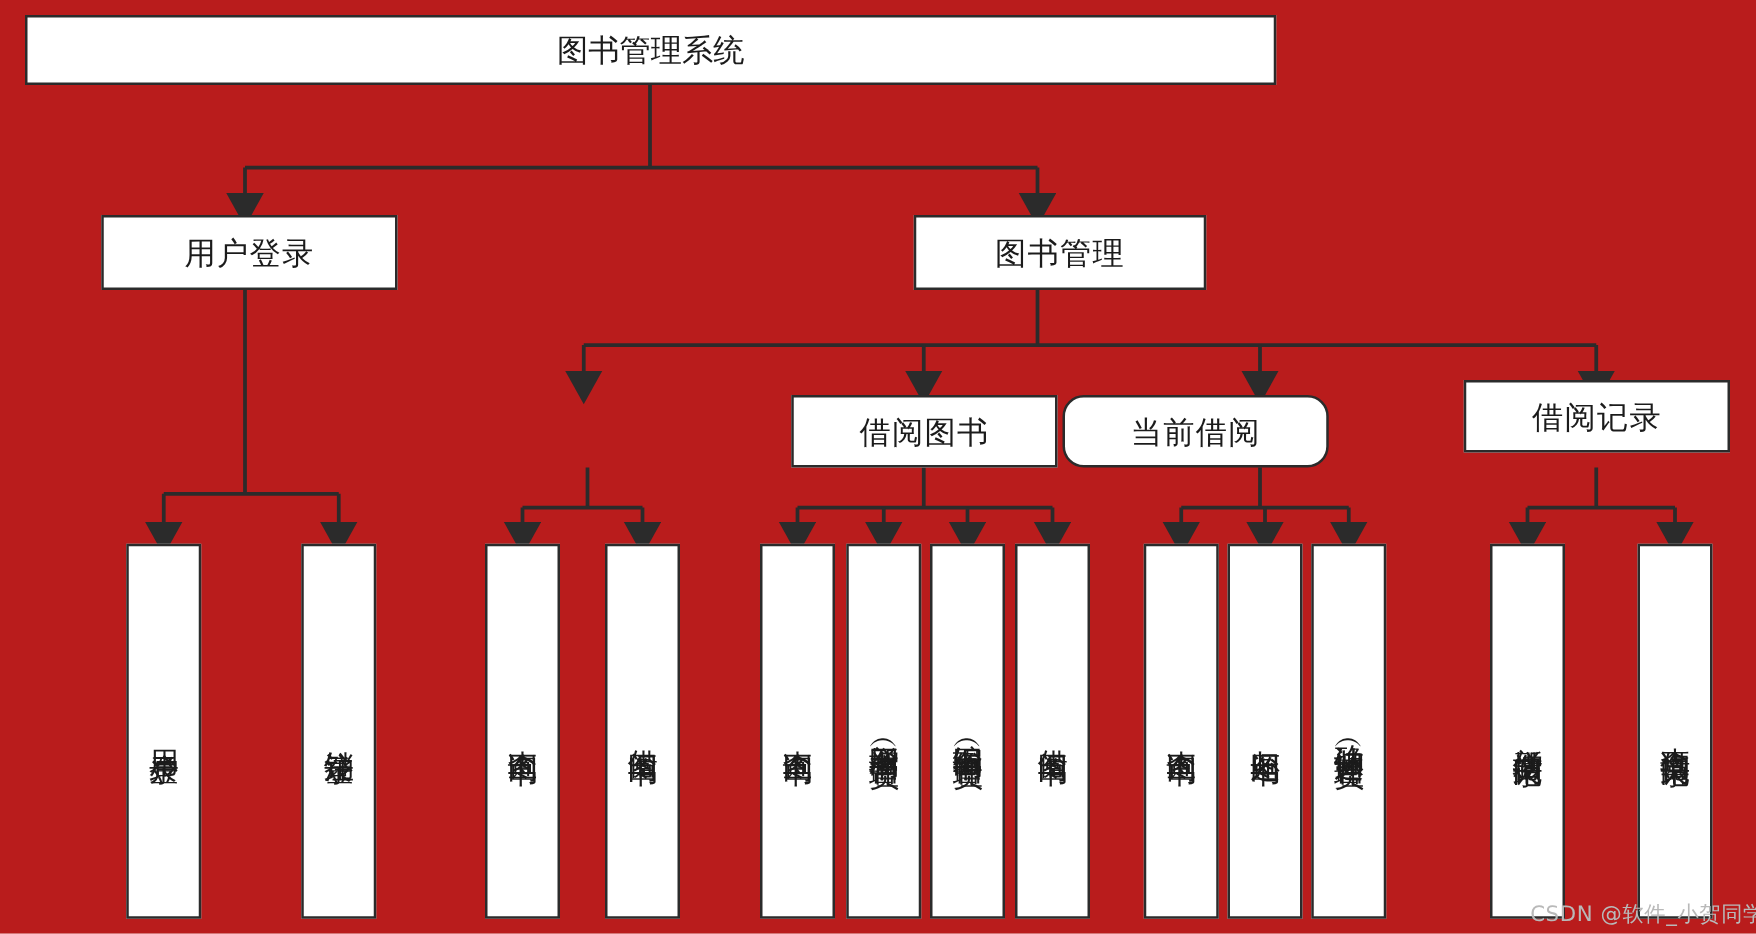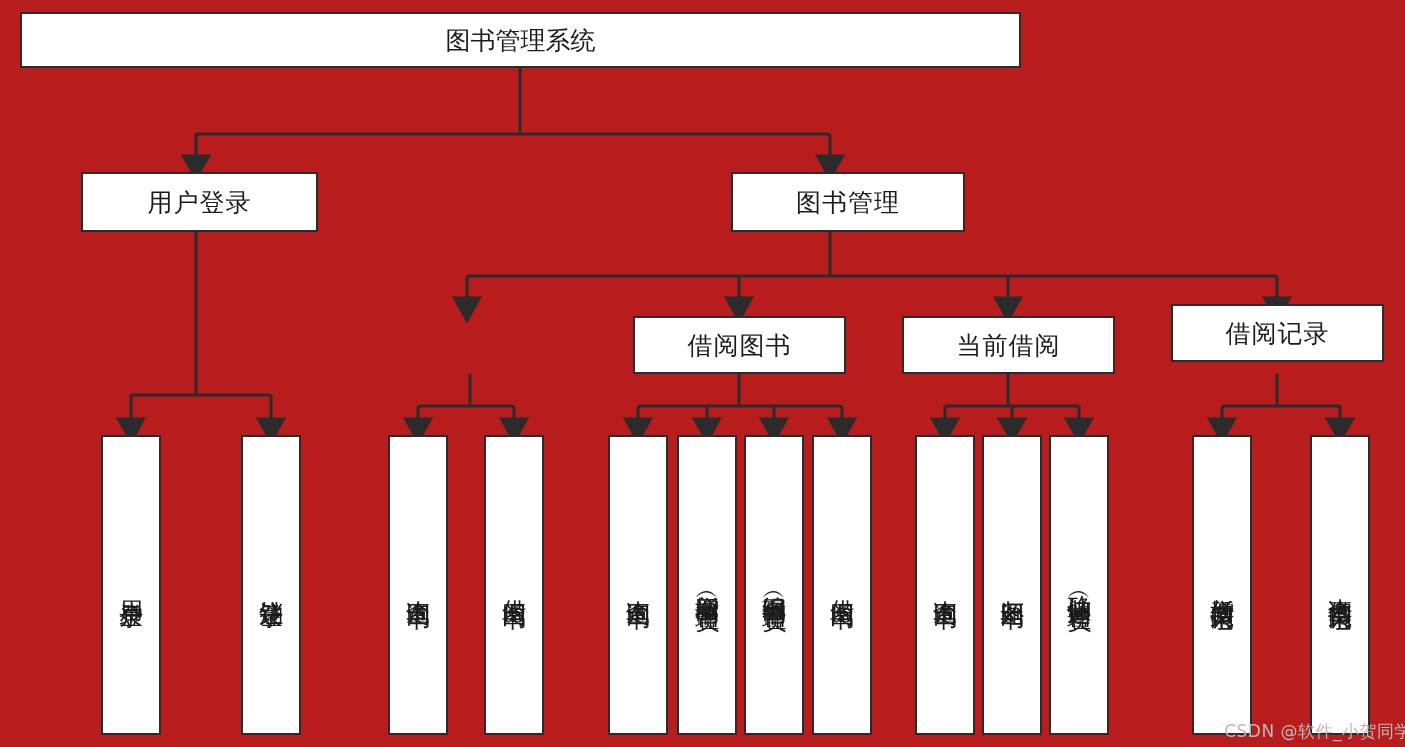--- a/index.html
+++ b/index.html
@@ -108,21 +108,21 @@
   <div class="node h" style="left:81px;top:172px;width:237px;height:60px;">
     <span>用户登录</span>
   </div>
   <div class="node h" style="left:731px;top:172px;width:234px;height:60px;">
     <span>图书管理</span>
   </div>
 
   <div class="node h" style="left:633px;top:316px;width:213px;height:58px;">
     <span>借阅图书</span>
   </div>
-  <div class="node h" style="left:902px;top:316px;width:213px;height:58px;">
+  <div class="node h" style="left:850px;top:316px;width:213px;height:58px;border-radius:17px;">
     <span>当前借阅</span>
   </div>
   <div class="node h" style="left:1171px;top:304px;width:213px;height:58px;">
     <span>借阅记录</span>
   </div>
 
   <div class="node v" style="left:101px;top:435px;width:60px;height:300px;">
     <span class="vtxt">用户登录</span>
   </div>
   <div class="node v" style="left:241px;top:435px;width:60px;height:300px;">

